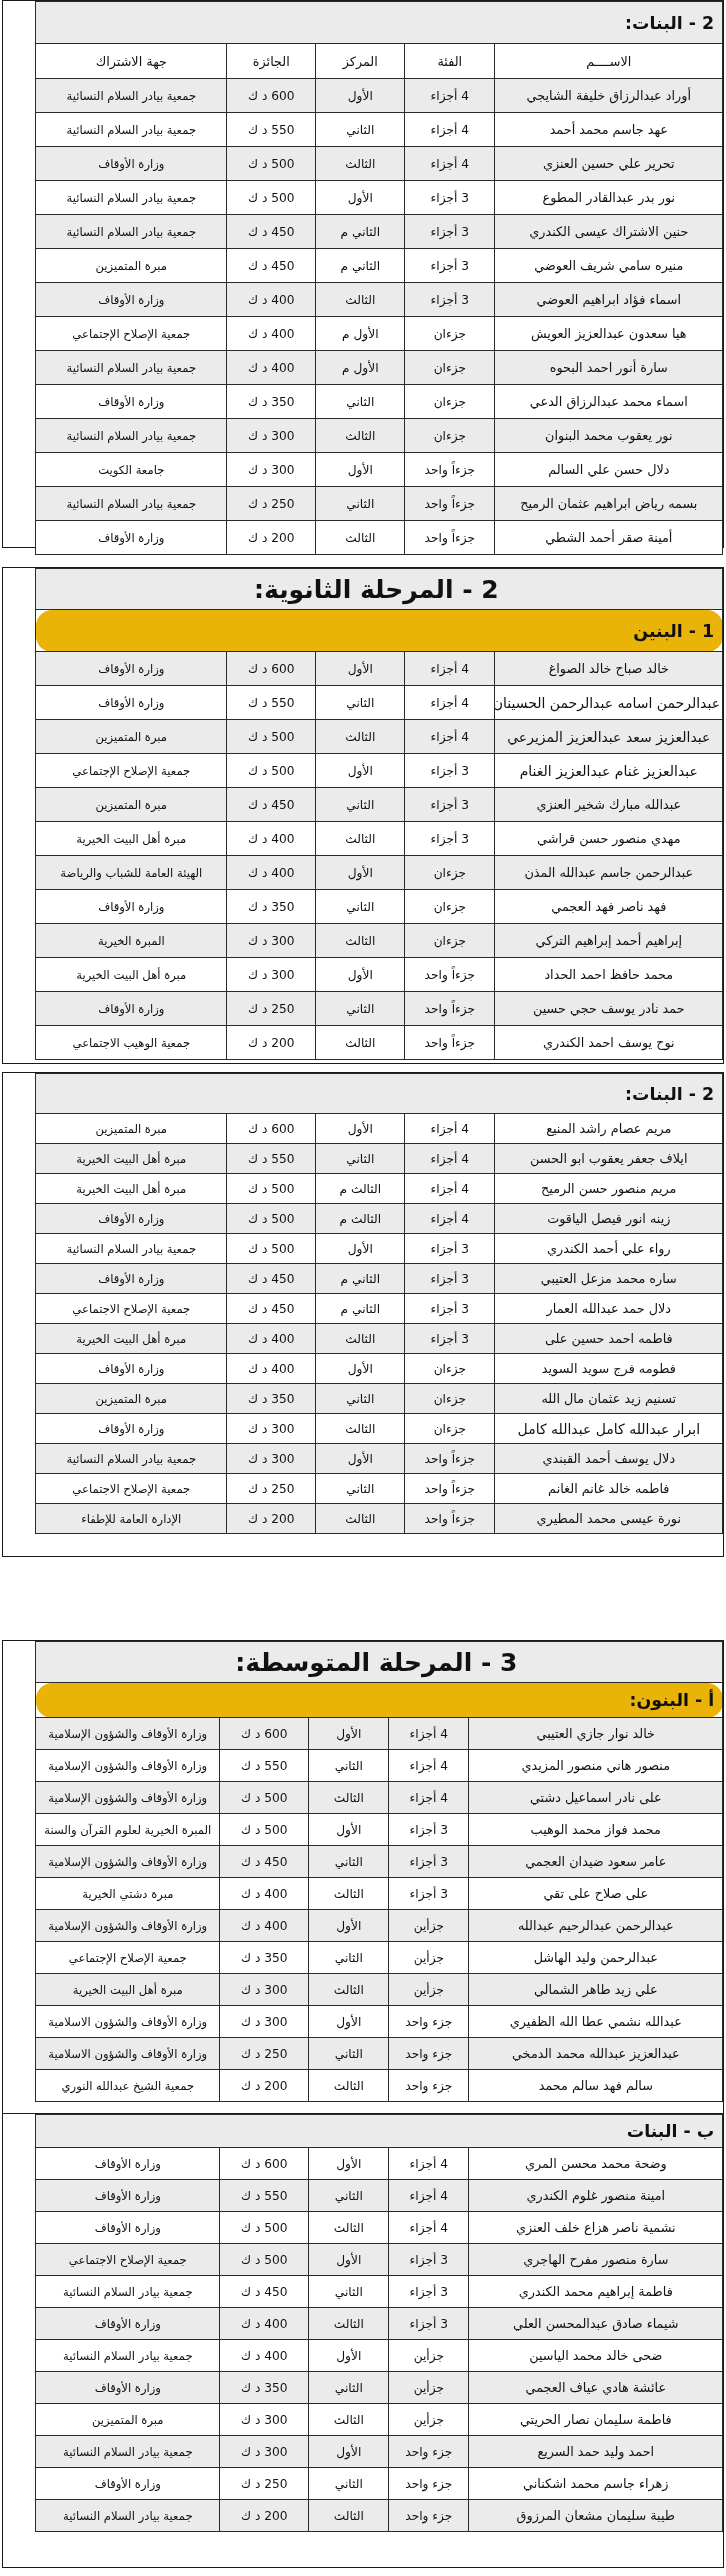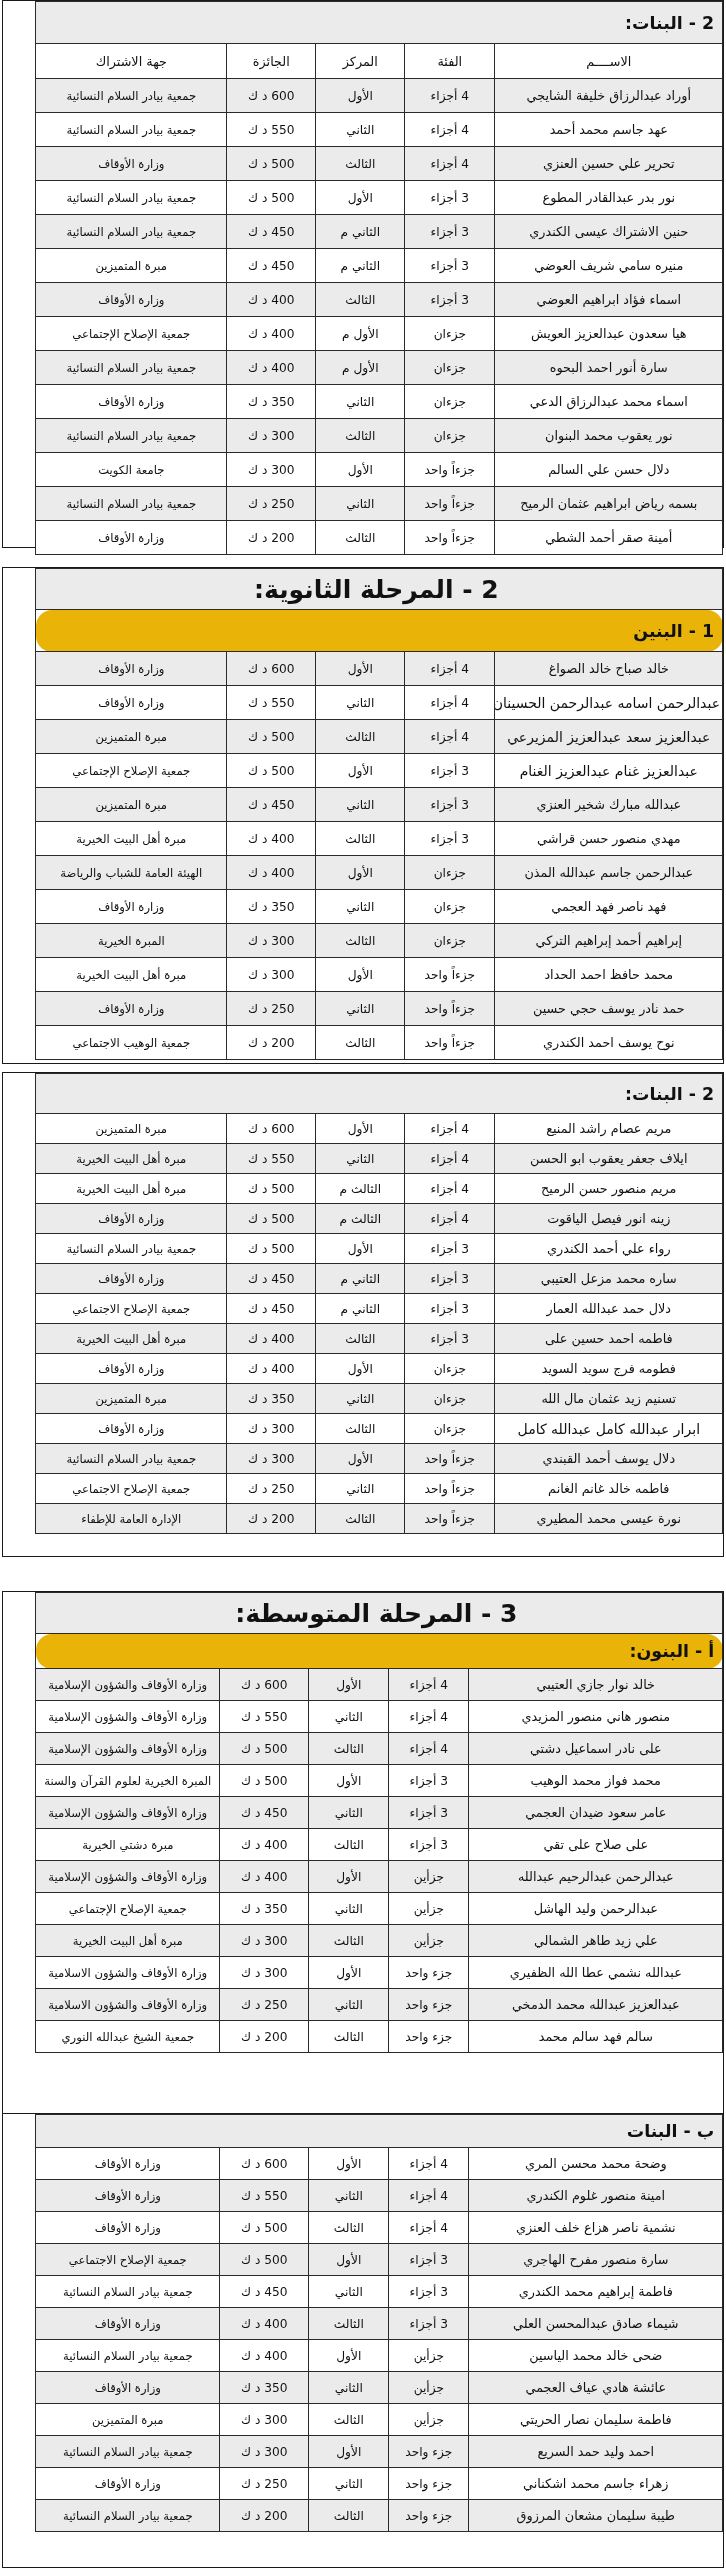--- a/index.html
+++ b/index.html
@@ -386,21 +386,21 @@
           <td class="name-cell">نورة عيسى محمد المطيري</td>
           <td>جزءاً واحد</td>
           <td>الثالث</td>
           <td>200 د ك</td>
           <td class="org-cell">الإدارة العامة للإطفاء</td>
         </tr>
       </tbody>
   </table>
 </div>
 
-<div class="block" style="top:1591px; height:591px;">
+<div class="block" style="top:1640px; height:591px;">
   <table>
     <colgroup>
         <col style="width:254px">
         <col style="width:80px">
         <col style="width:80px">
         <col style="width:89px">
         <col>
       </colgroup>
     <tbody>
       <tr class="heading-row center" style="height:41px">

